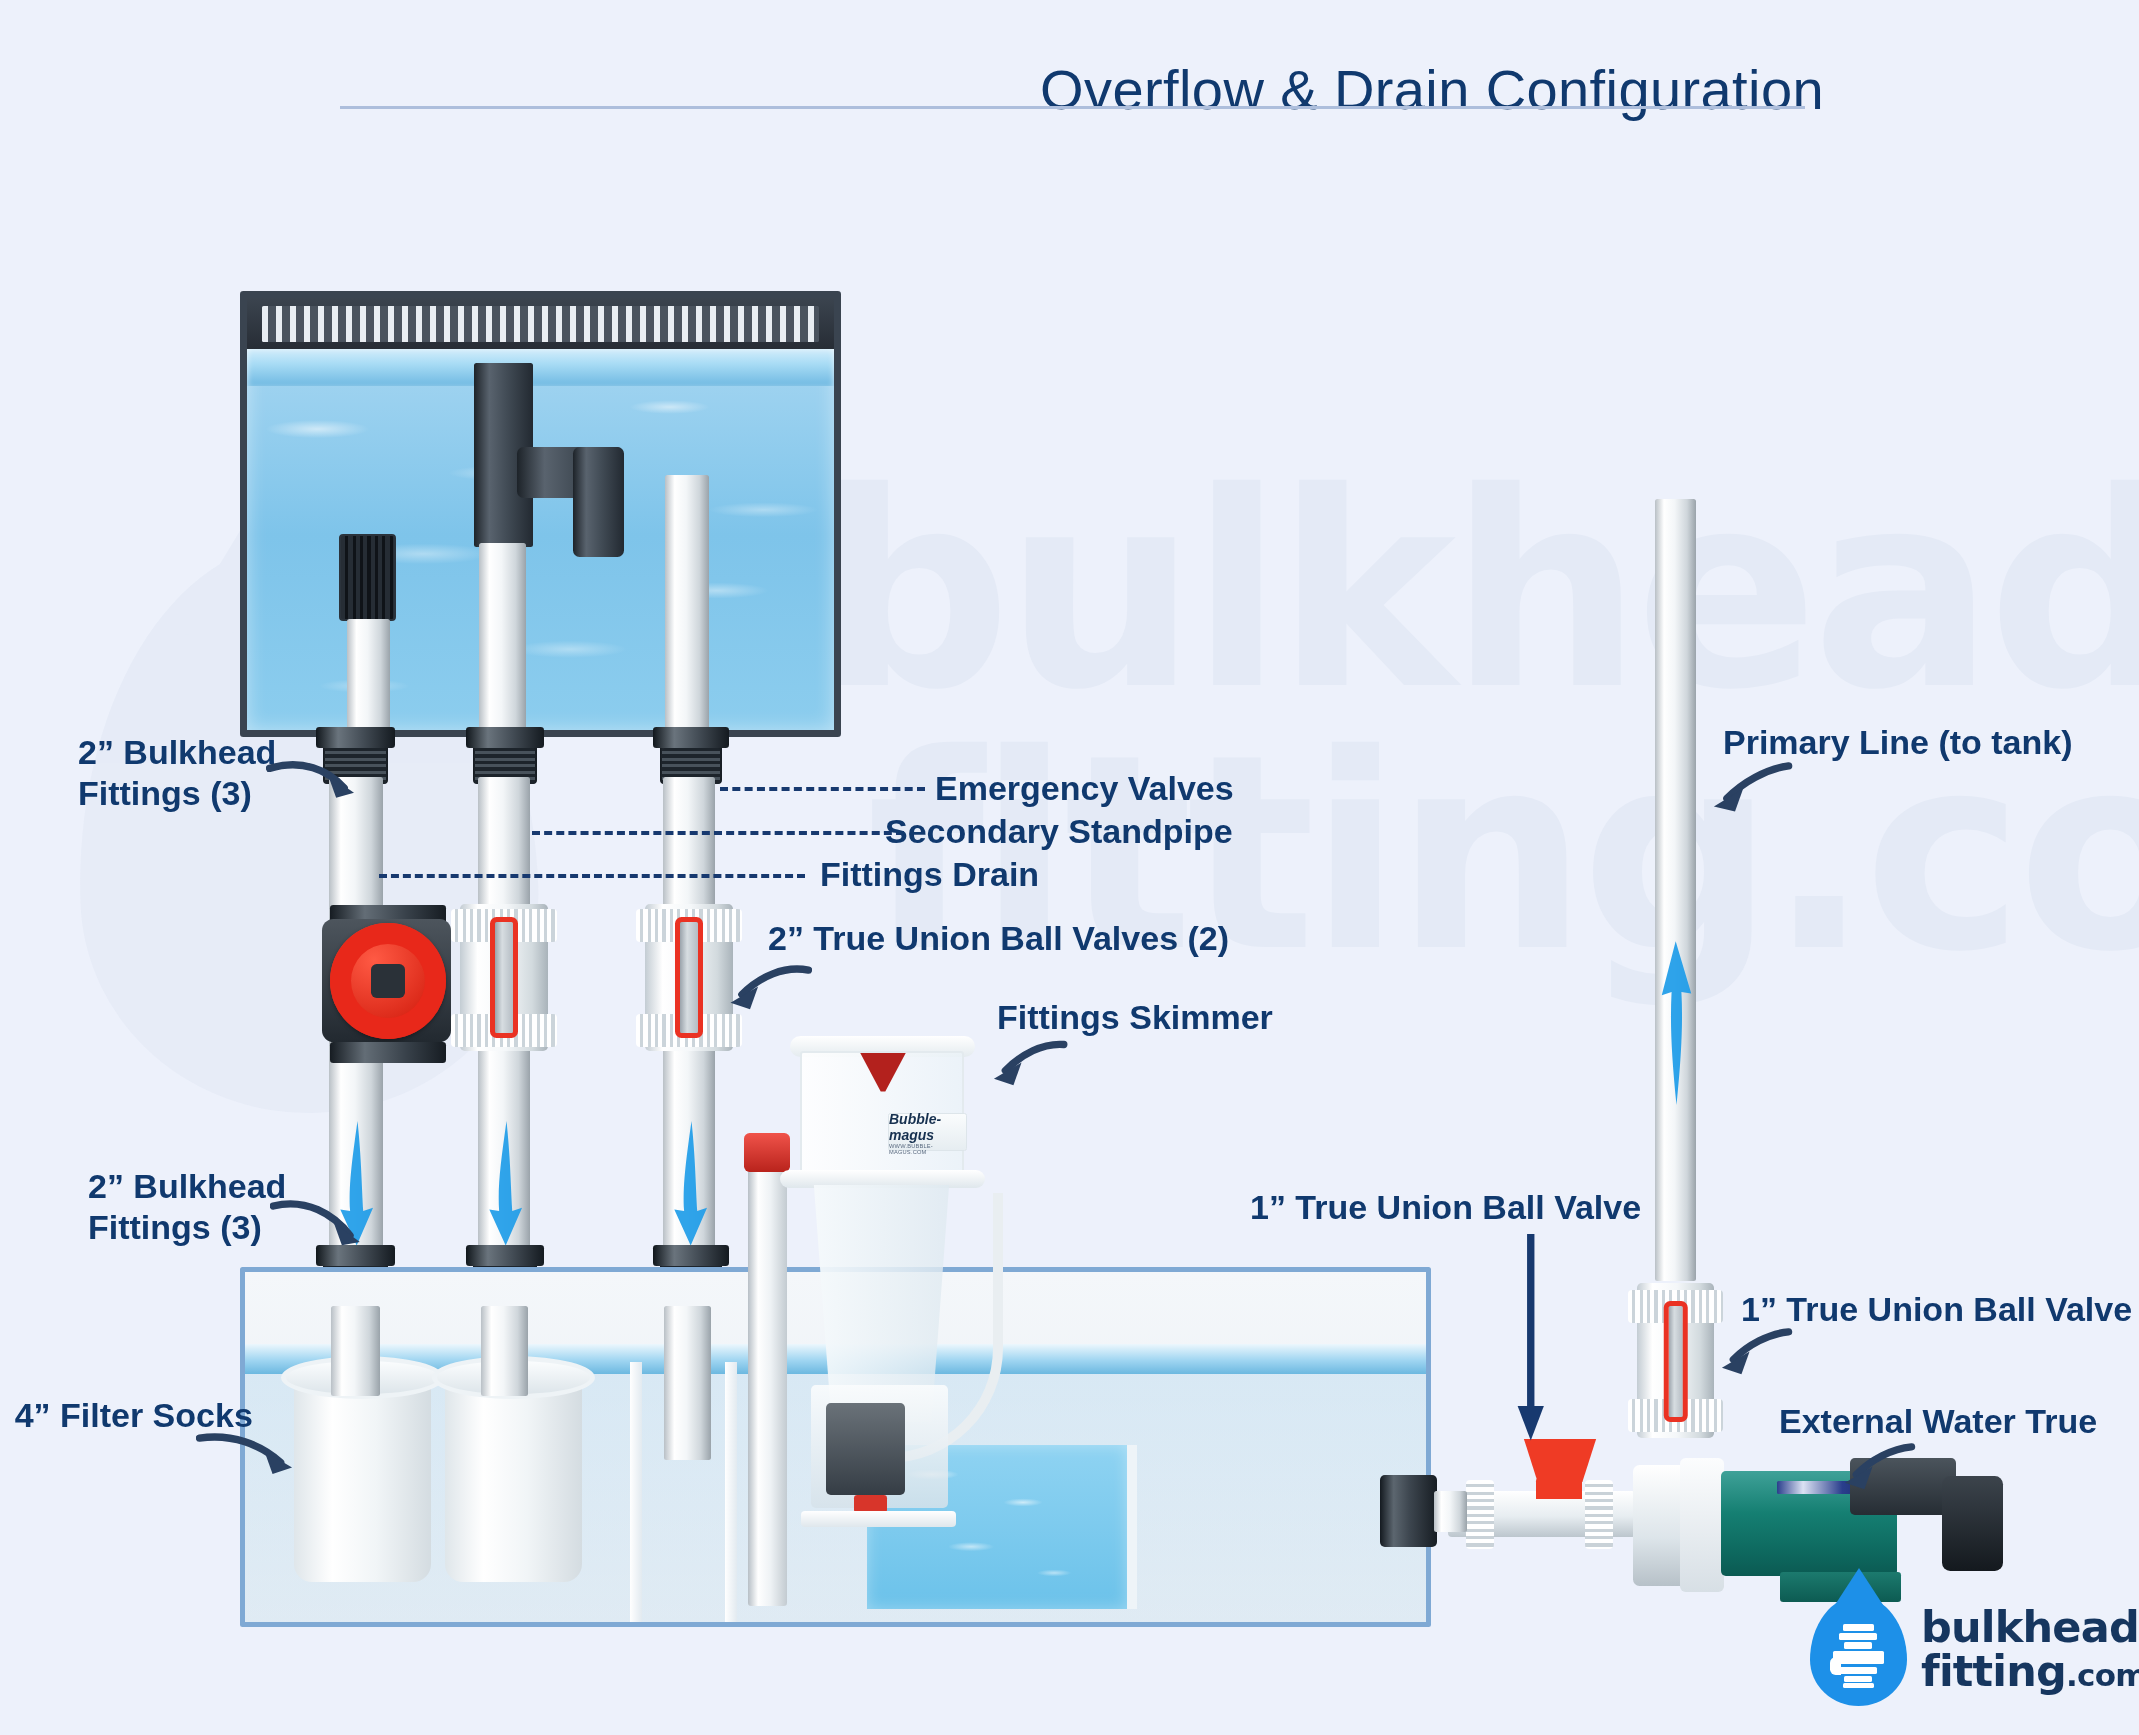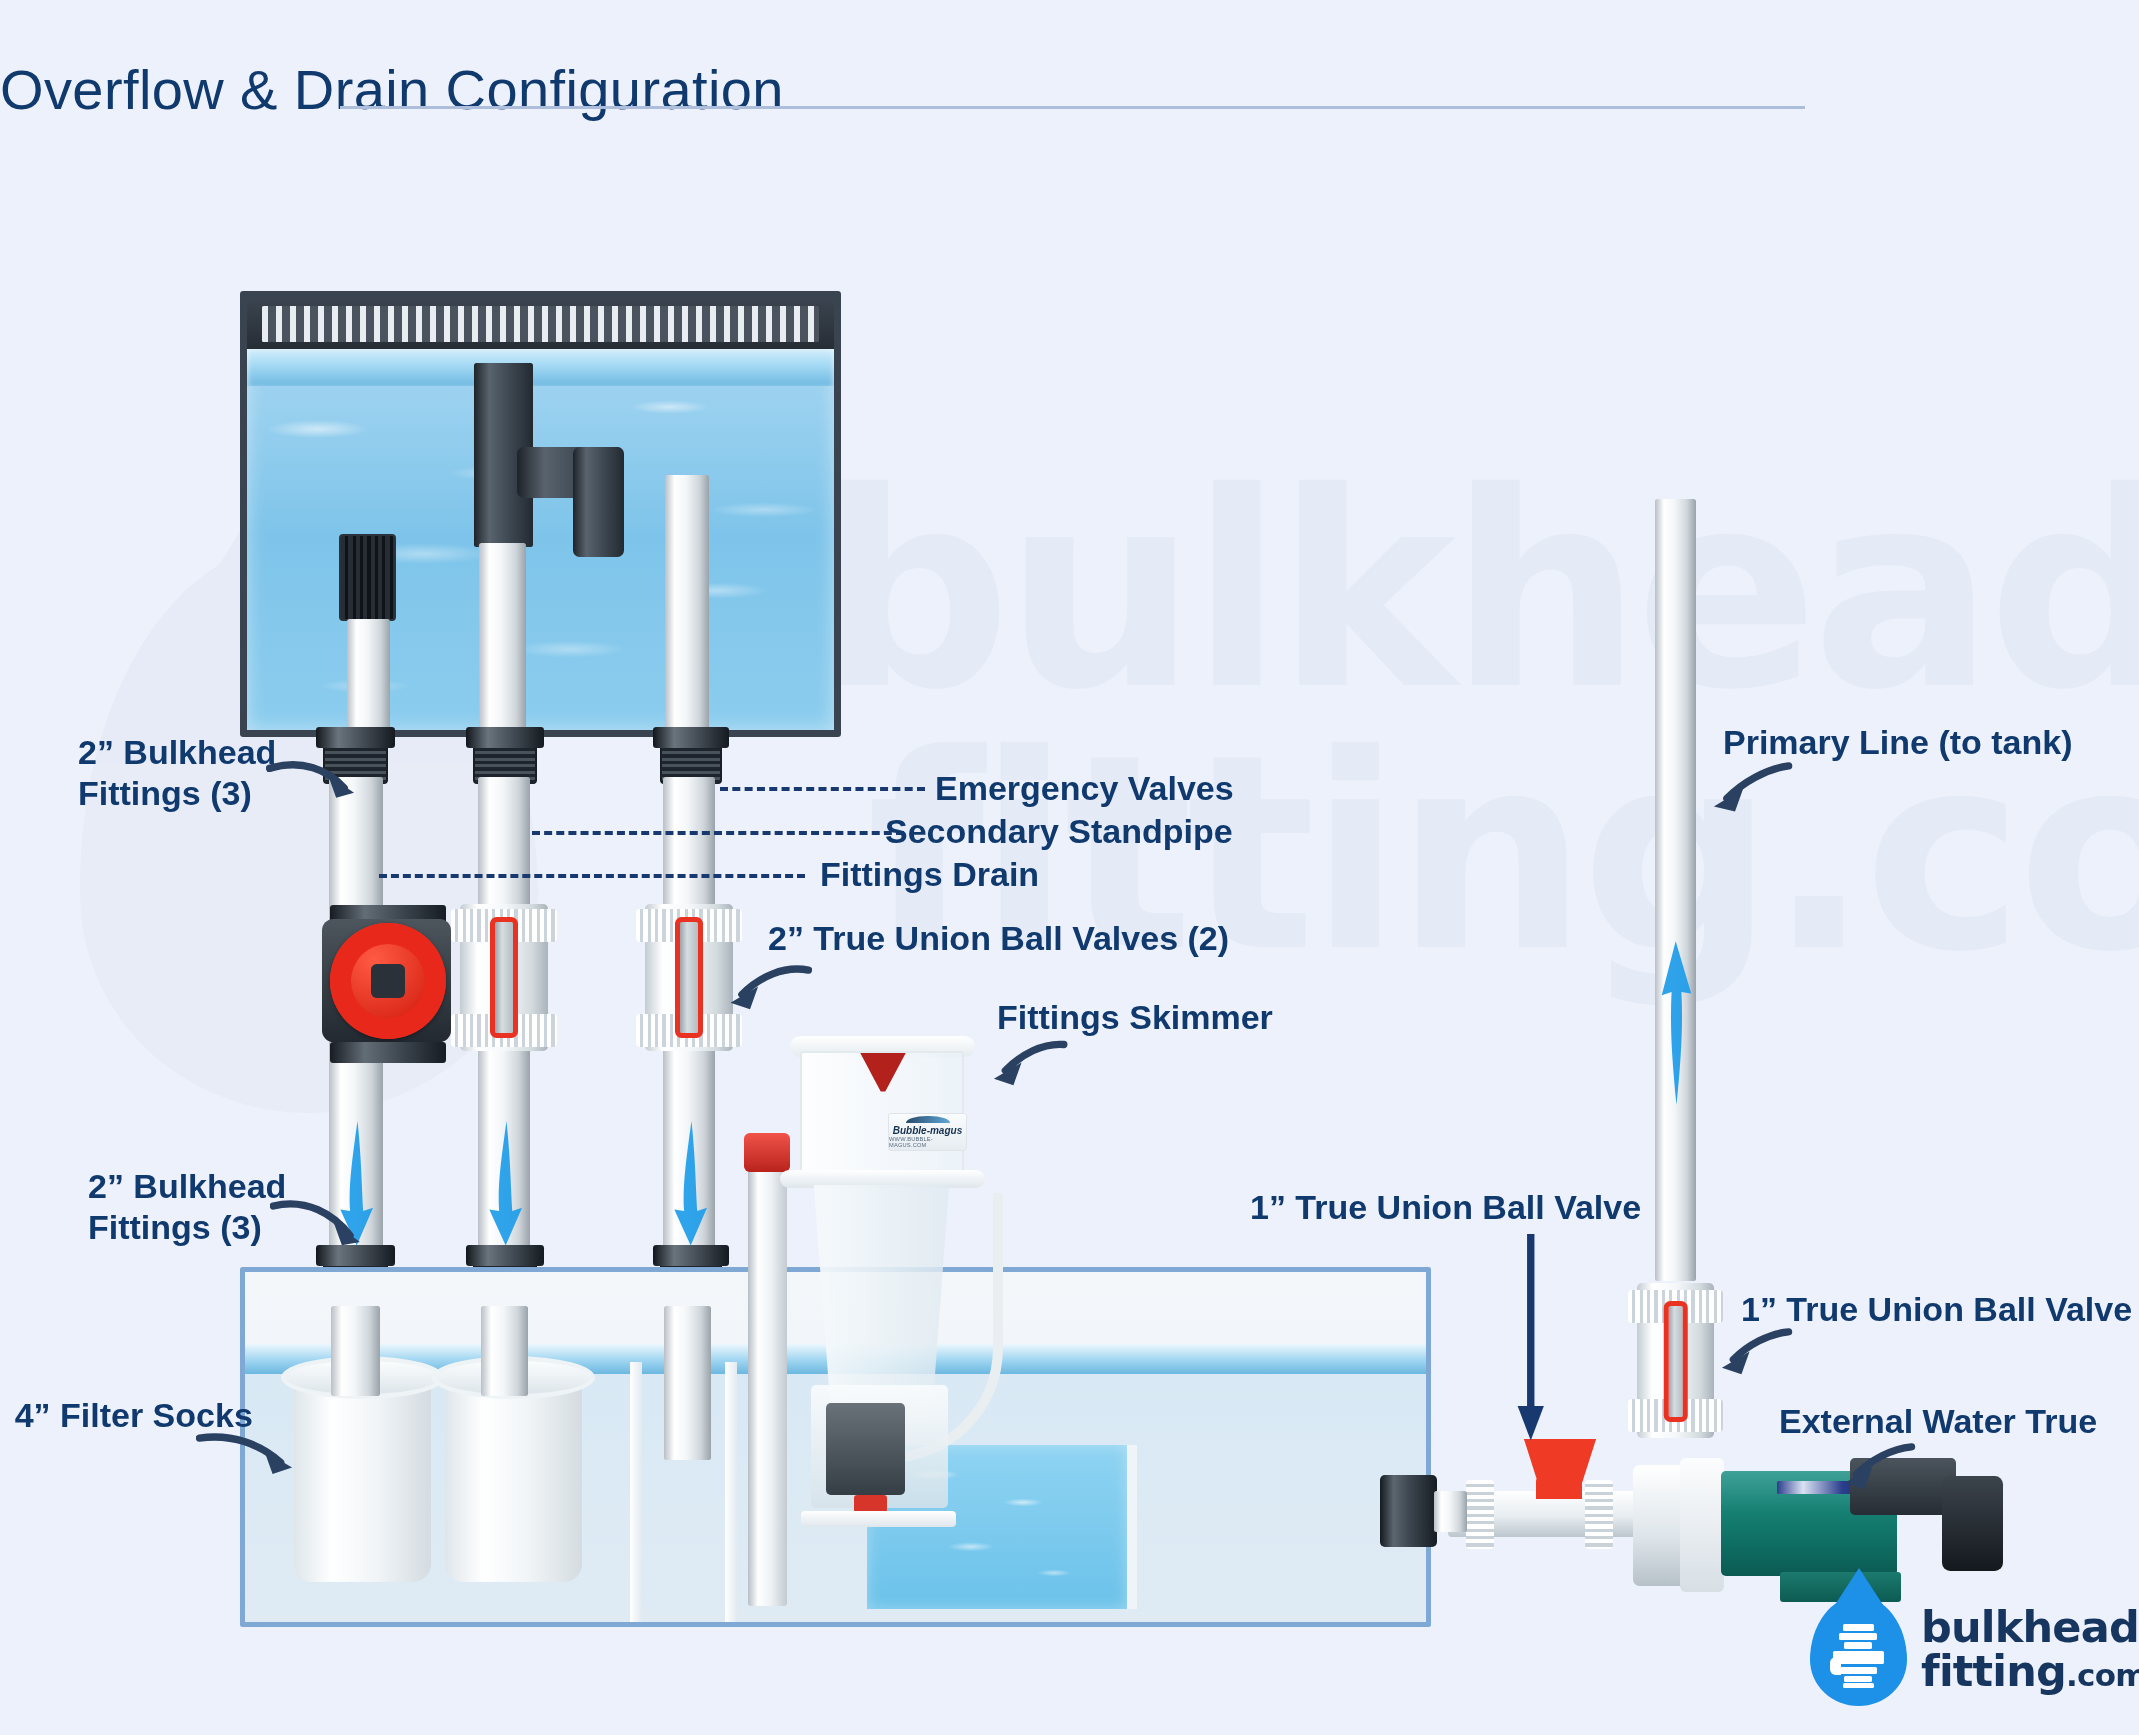--- a/index.html
+++ b/index.html
@@ -26,21 +26,21 @@
     border-bottom:188px solid #e4eaf6;
   }
   #watermark .wm-l1,#watermark .wm-l2{
     position:absolute; color:#e4eaf6; font-weight:700; letter-spacing:-6.5px;
     font-family:"DejaVu Sans", sans-serif;
   }
   #watermark .wm-l1{ left:818px; top:82px; font-size:270px; }
   #watermark .wm-l2{ left:867px; top:344px; font-size:270px; }
 
   
-  #title-block{ position:absolute; left:0; top:57px; width:1824px; text-align:left; }
+  #title-block{ position:absolute; left:0; top:57px; width:1824px; text-align:right; }
   #page-title{
     font-size:56px; color:#10396e; font-weight:400;
     font-family:"Liberation Sans", sans-serif; letter-spacing:0.4px;
   }
   #title-rule{
     position:absolute; left:340px; top:106px; width:1465px; height:2.5px;
     background:#adbedc;
   }
 
   
@@ -285,21 +285,21 @@
   #sk-hose{
     position:absolute; left:144px; top:160px; width:123px; height:270px;
     border:10.6px solid #e9eef1; border-left:none; border-top:none;
     border-radius:0 0 115px 0; background:transparent;
   }
   #sk-badge{
     position:absolute; left:152px; top:80px; width:79px; height:38px;
     background:linear-gradient(#fafcfd,#e6edf1); border:1.6px solid #dde5ea; border-radius:2.5px;
     display:flex; flex-direction:column; justify-content:center; align-items:center;
   }
-  #sk-badge .bm-name{ font-size:10px; font-weight:700; color:#16304f; font-style:italic; }
+  #sk-badge .bm-name{ font-size:14px; font-weight:700; color:#16304f; font-style:italic; }
   #sk-badge .bm-url{ font-size:5.7px; color:#5b6b80; letter-spacing:0.2px; }
   #sk-badge .bm-wave{
     width:44px; height:7.4px; border-radius:50%/100% 100% 0 0;
     background:linear-gradient(90deg,#2a4a6b,#5ea8d8); margin-bottom:1.6px;
   }
 
   
   #pump{ position:absolute; left:1633px; top:1453px; width:381px; height:155px; }
   #pump .p-flange{
     position:absolute; left:0; top:11.5px; width:72px; height:121px;

